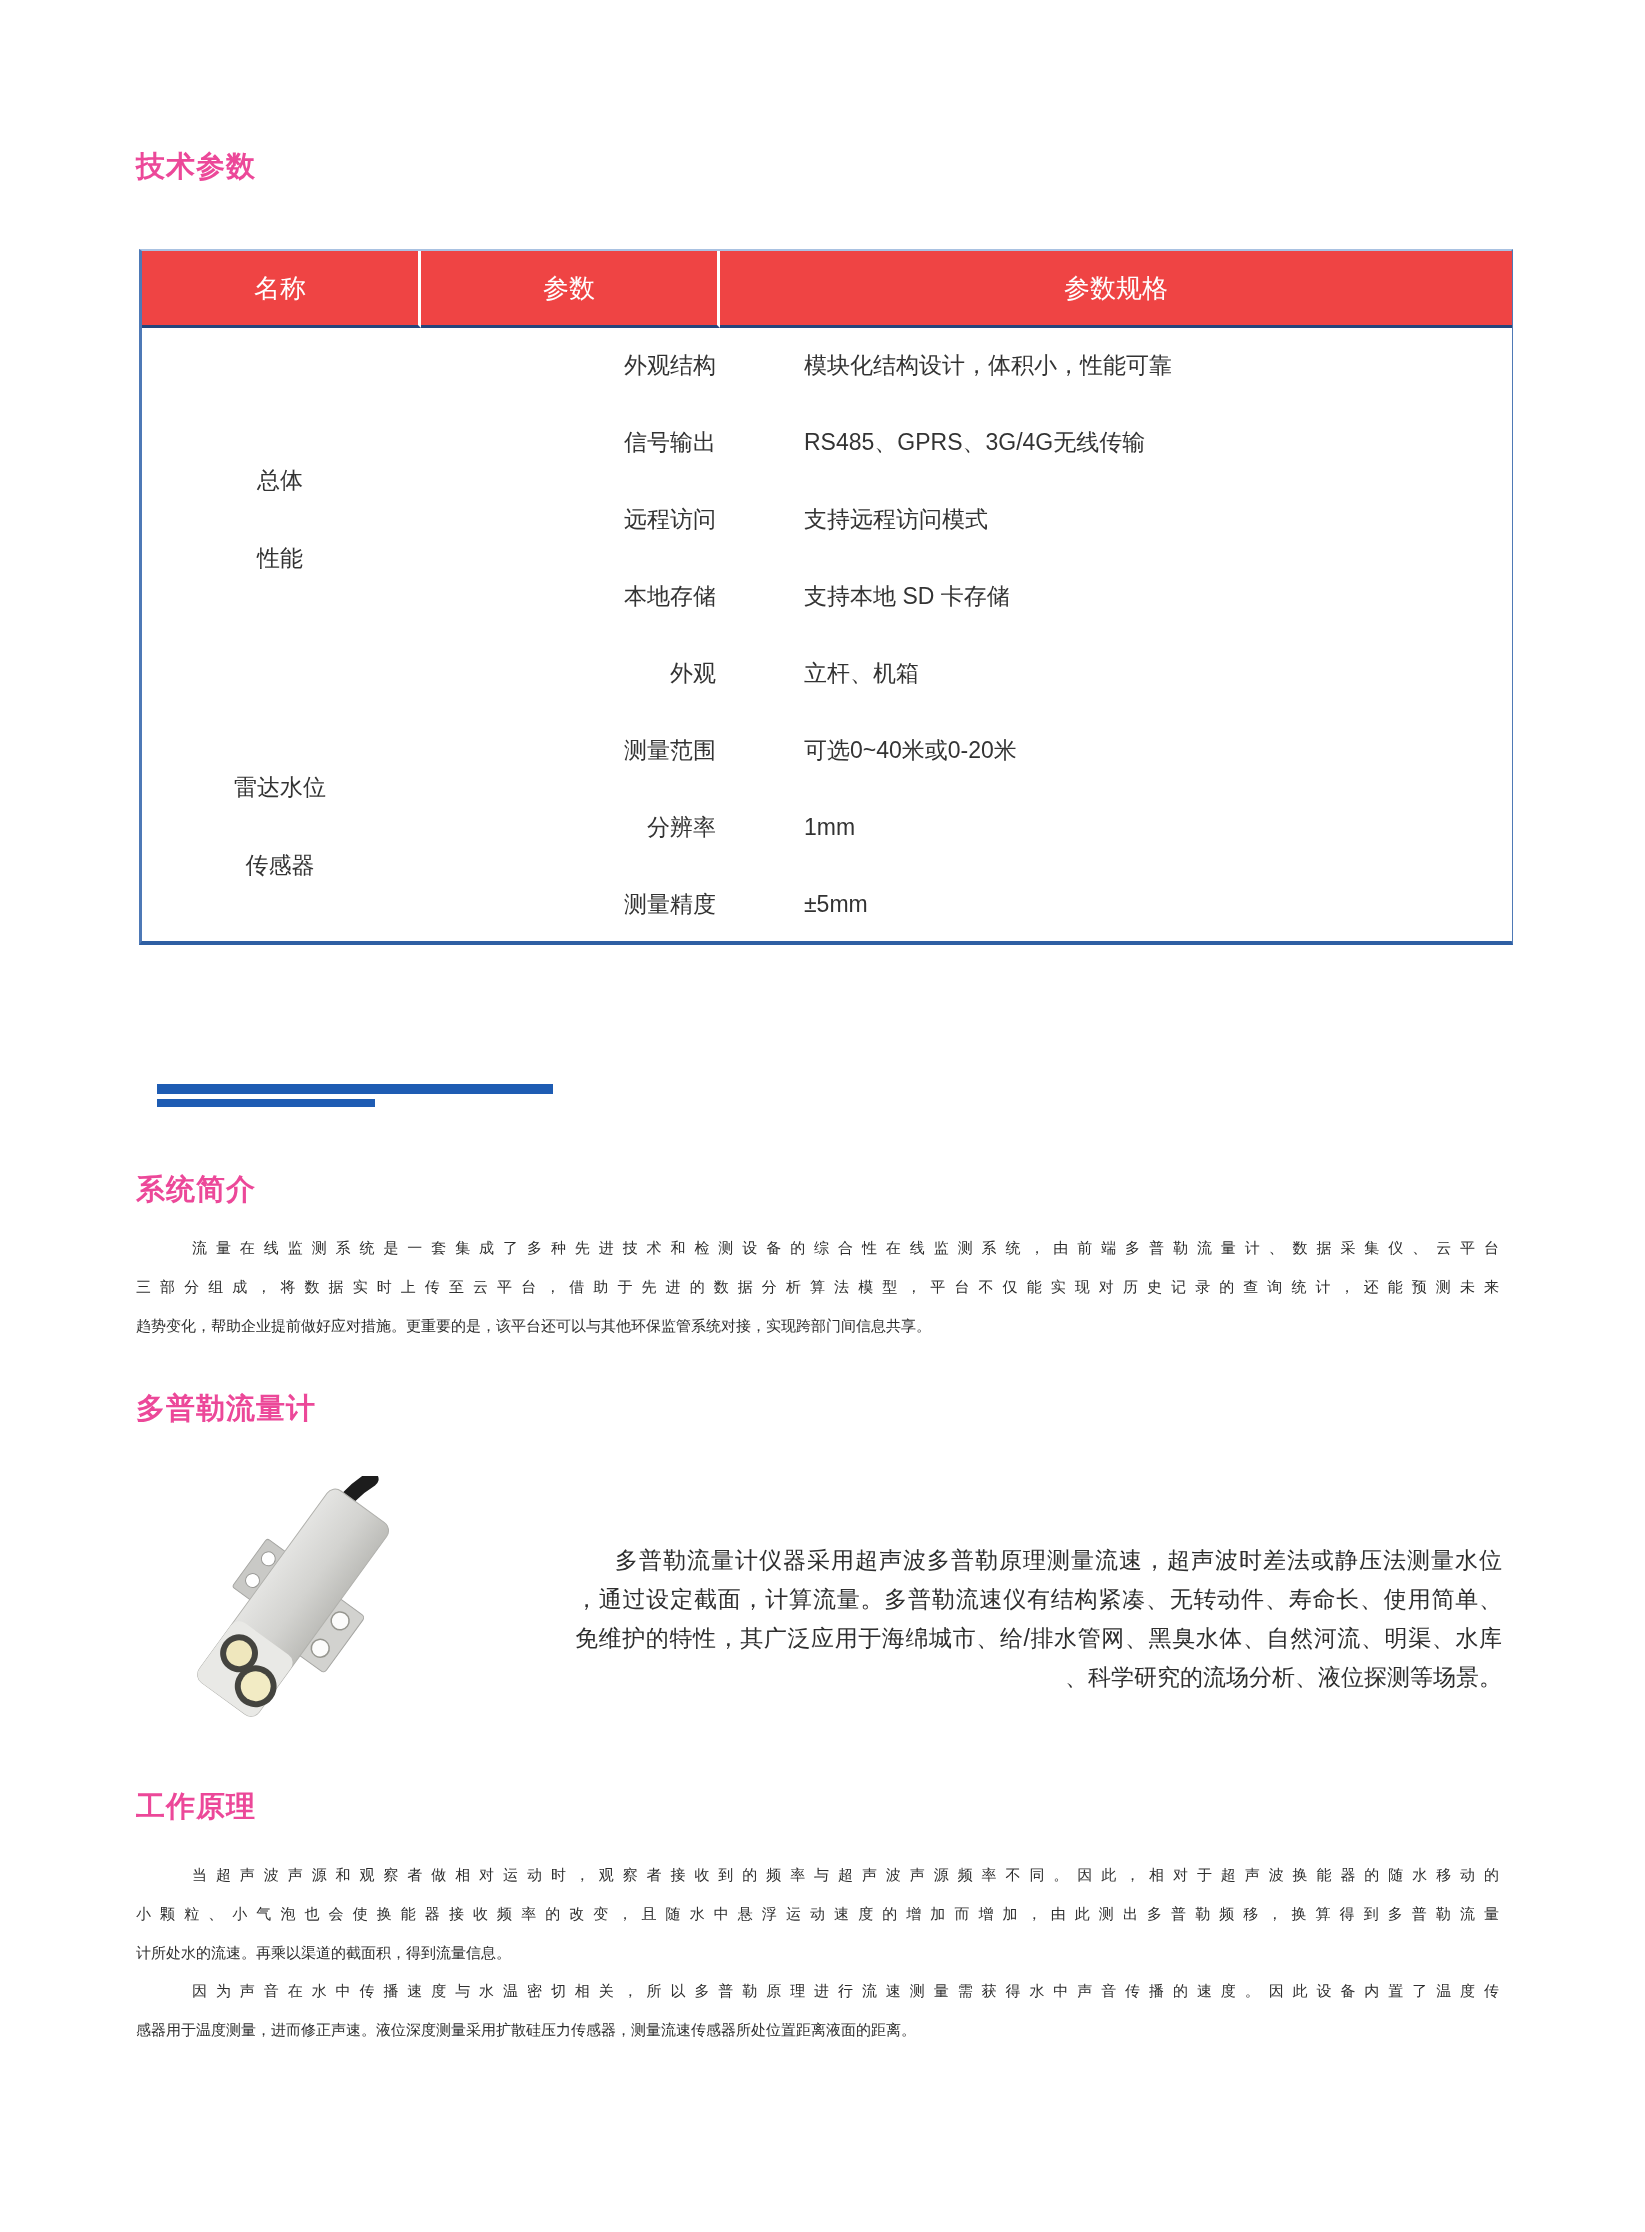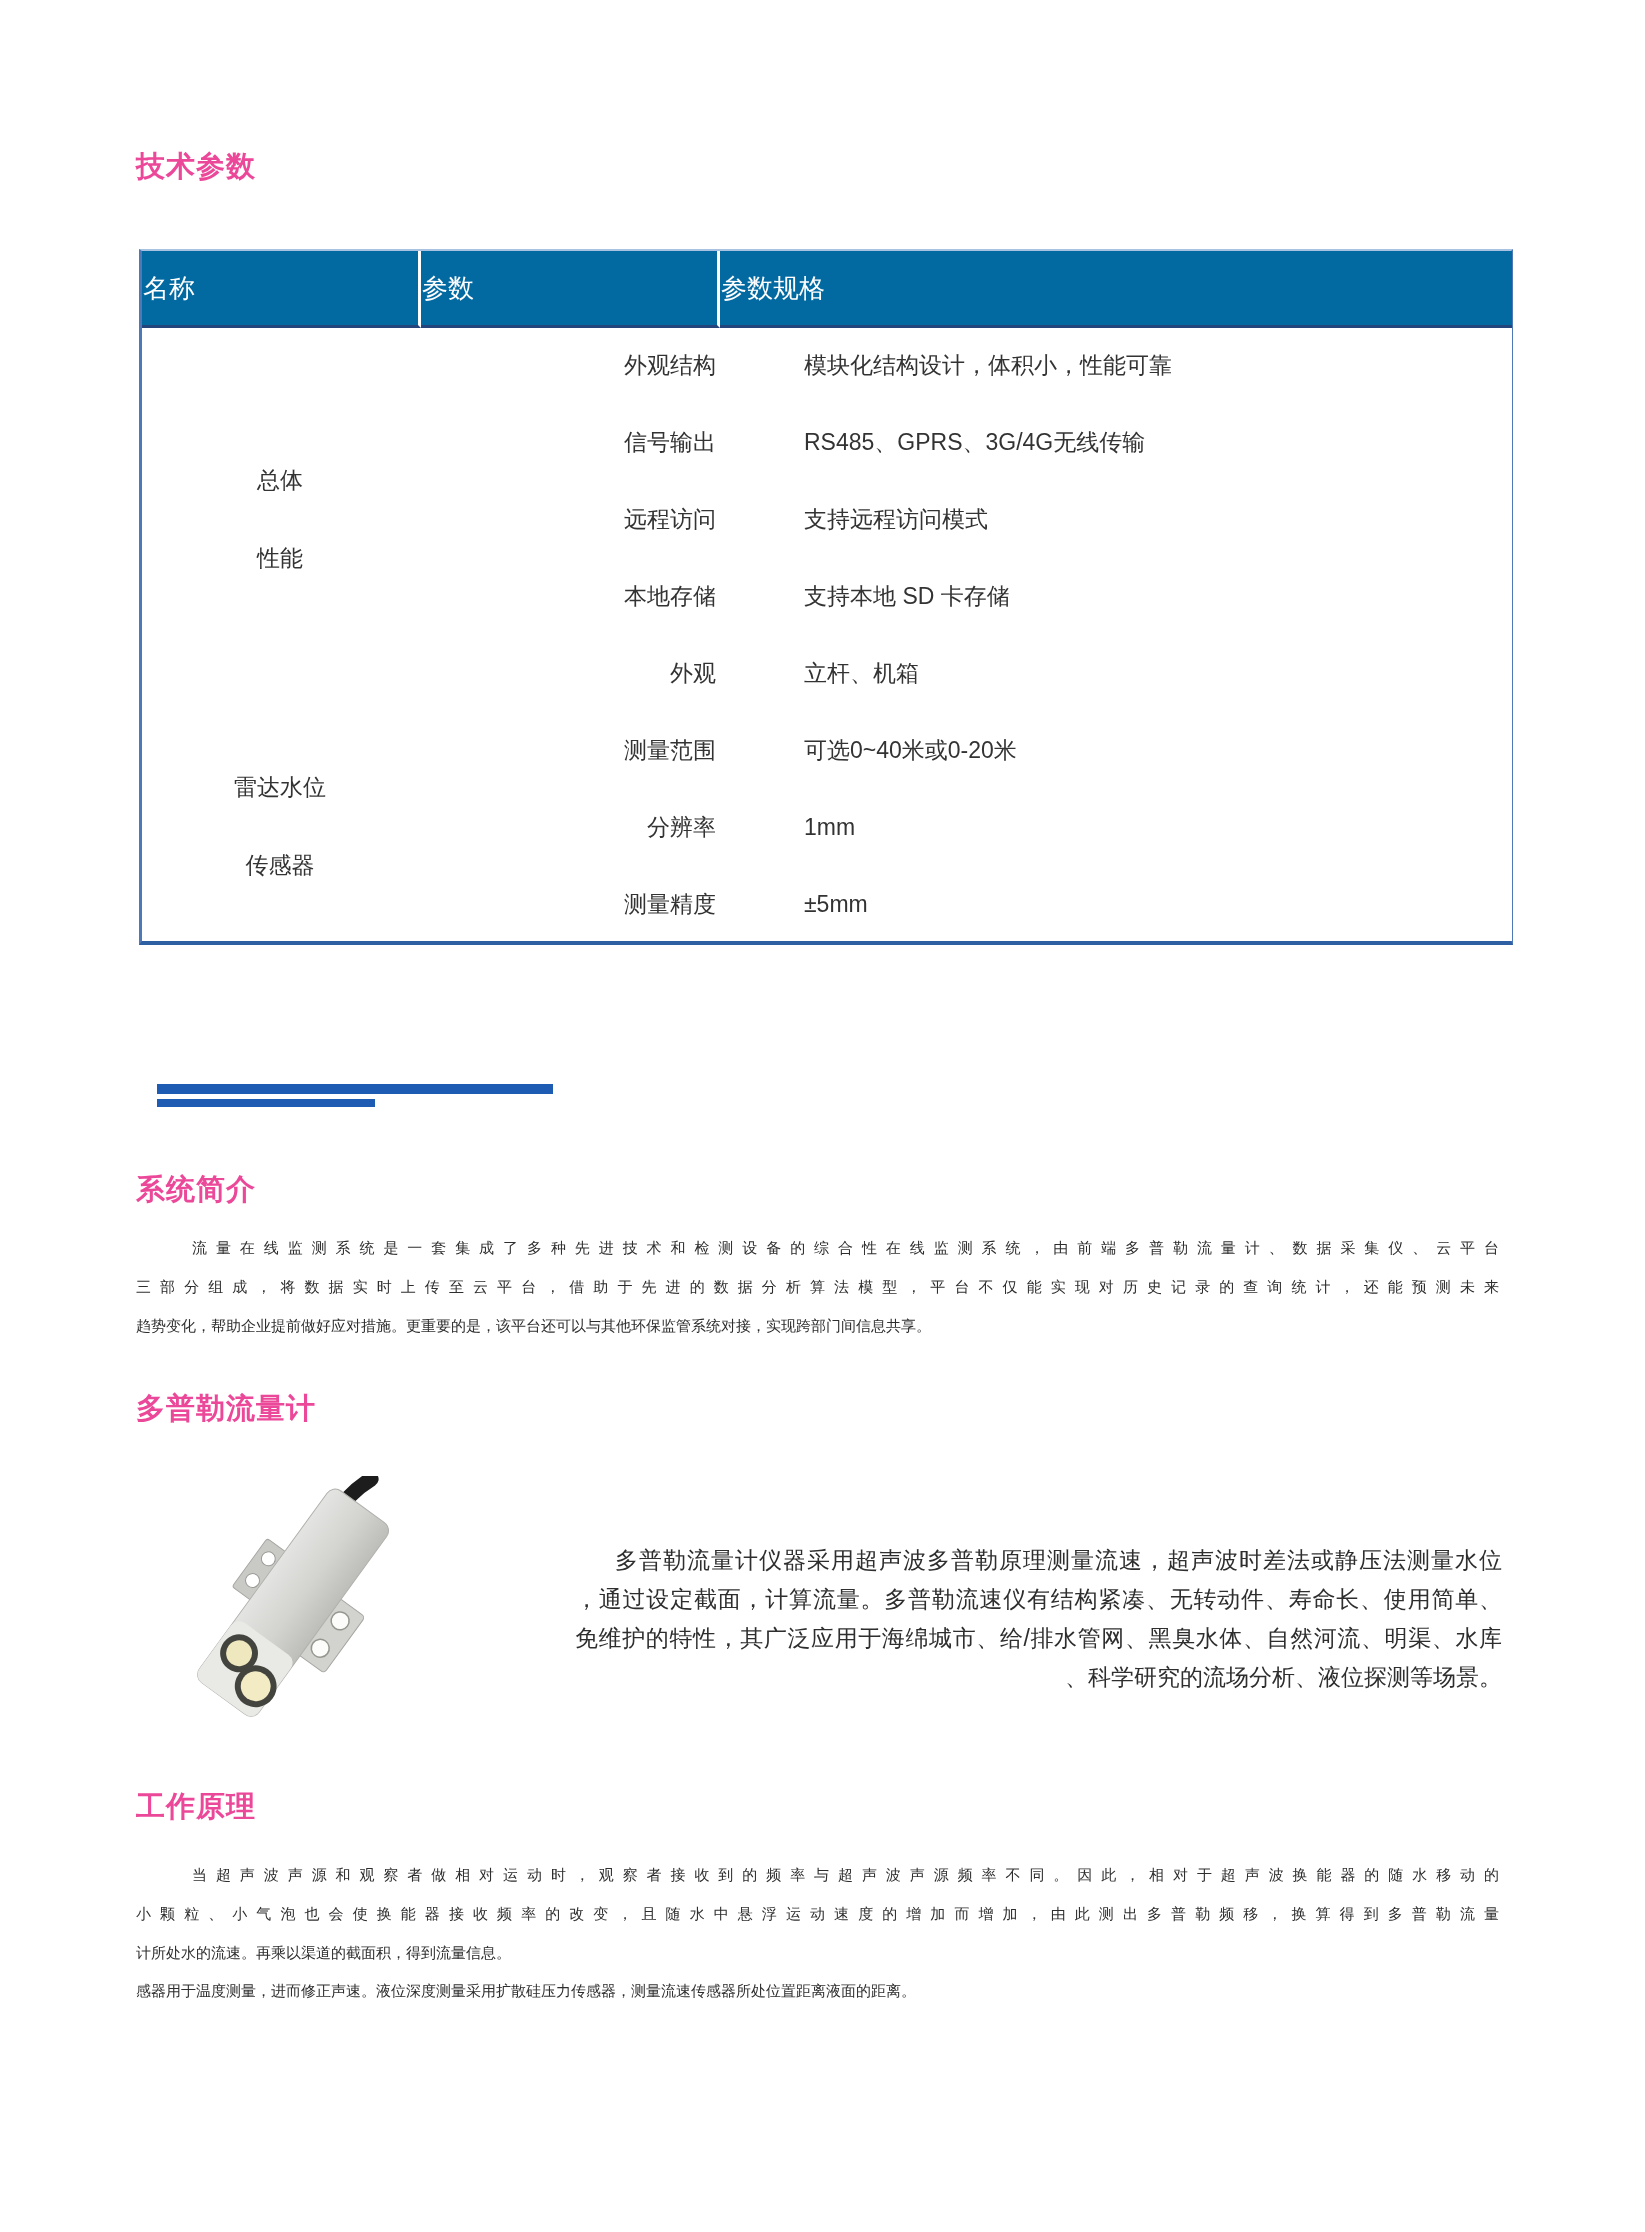--- a/index.html
+++ b/index.html
@@ -36,22 +36,22 @@
     border-right:2px solid #4E79B6;
     border-bottom:4px solid #2E5FA3;
     border-top:2px solid #A9C2E2;
     box-sizing:content-box;
   }
   table.tech{border-collapse:separate;border-spacing:0;table-layout:fixed;width:1369px;}
   table.tech col.c1{width:279px;}
   table.tech col.c2{width:299px;}
   table.tech col.c3{width:792px;}
   table.tech th{
-    height:72px;background:#0369a1;color:#ffffff;font-size:26px;font-weight:normal;
-    text-align:left;vertical-align:middle;
+    height:72px;background:#ef4444;color:#ffffff;font-size:26px;font-weight:normal;
+    text-align:center;vertical-align:middle;
     border-right:3px solid #ffffff;border-bottom:3px solid #24457C;
   }
   table.tech th:last-child{border-right:none;}
   table.tech td{
     height:72px;vertical-align:middle;font-size:23px;color:#333333;
     border-right:3px solid #ffffff;border-bottom:3px solid #ffffff;
     background:#ffffff;
   }
   table.tech td:last-child{border-right:none;}
   table.tech tr:last-child td{border-bottom:none;}
@@ -172,17 +172,18 @@
     <div class="ln">、科学研究的流场分析、液位探测等场景。</div>
   </div>
 
   <div class="abs sec-heading" style="left:136px;top:1787px;">工作原理</div>
   <div class="abs body-par" style="left:136px;top:1855px;">
     <div class="ln full ind">当超声波声源和观察者做相对运动时，观察者接收到的频率与超声波声源频率不同。因此，相对于超声波换能器的随水移动的</div>
     <div class="ln full">小颗粒、小气泡也会使换能器接收频率的改变，且随水中悬浮运动速度的增加而增加，由此测出多普勒频移，换算得到多普勒流量</div>
     <div class="ln">计所处水的流速。再乘以渠道的截面积，得到流量信息。</div>
   </div>
   <div class="abs body-par" style="left:136px;top:1971px;">
+    <div class="ln full ind">因为声音在水中传播速度与水温密切相关，所以多普勒原理进行流速测量需获得水中声音传播的速度。因此设备内置了温度传</div>
     <div class="ln">感器用于温度测量，进而修正声速。液位深度测量采用扩散硅压力传感器，测量流速传感器所处位置距离液面的距离。</div>
   </div>
 
 </div>
 
 
 </body></html>

